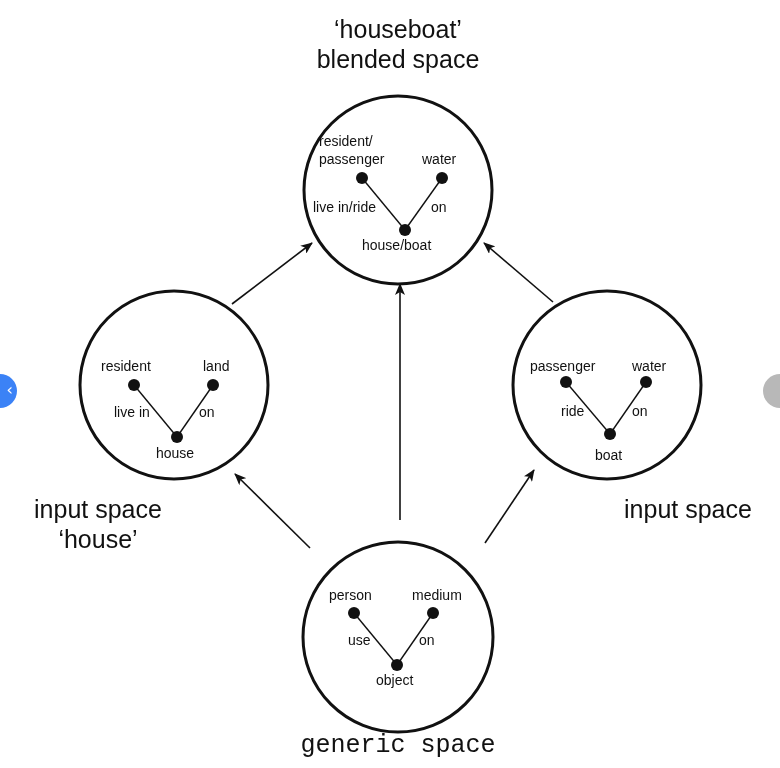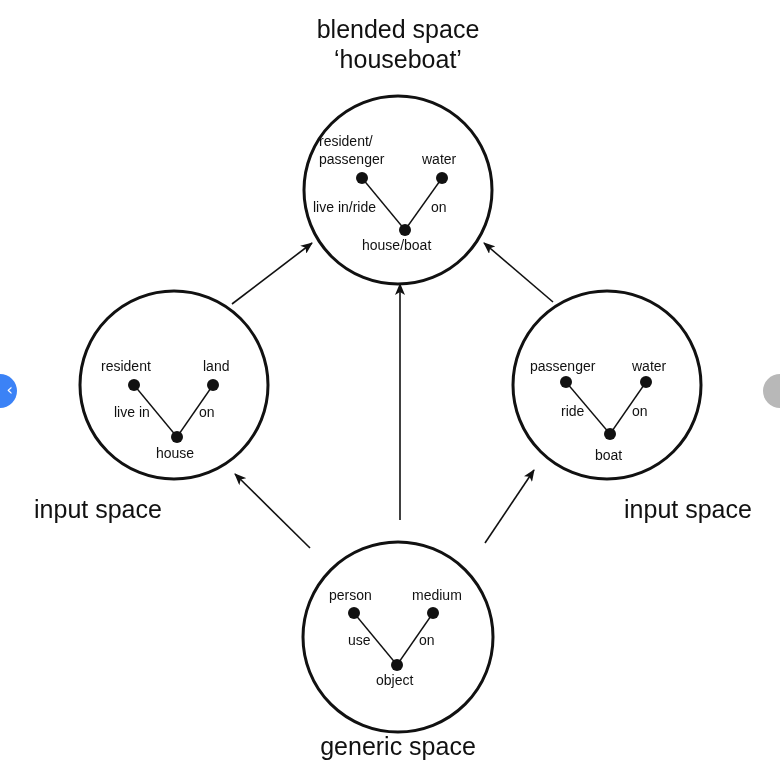--- a/index.html
+++ b/index.html
@@ -10,30 +10,31 @@
   .nav { position:absolute; top:374px; width:34px; height:34px; border-radius:50%; }
   .nav.prev { left:-17px; background:#3b82f6; }
   .nav.next { right:-17px; background:#b8b8b8; }
   .nav.prev span { position:absolute; right:4px; top:6px; color:#fff; font-size:16px; font-family:"DejaVu Sans", sans-serif; }
   svg text { font-family:"Liberation Sans", sans-serif; font-size:14px; fill:#111; }
 </style>
 </head>
 <body>
 
 <div class="title" style="left:298px; top:14px; width:200px;">
+  <div>‘houseboat’</div>
   <div>blended space</div>
-  <div>‘houseboat’</div>
 </div>
 <div class="title" style="left:18px; top:494px; width:160px;">
   <div>input space</div>
+  <div>‘house’</div>
 </div>
 <div class="title" style="left:608px; top:494px; width:160px;">
   <div>input space</div>
 </div>
-<div class="title" style="left:298px; top:731px; width:200px;">
+<div class="title" style="left:298px; top:731px; width:200px;font-family:Liberation Mono, monospace;">
   <div>generic space</div>
 </div>
 
 <svg id="diagram" width="780" height="768" viewBox="0 0 780 768">
   <defs>
     <marker id="arrowhead" markerWidth="12" markerHeight="10" refX="11" refY="5" orient="auto" markerUnits="userSpaceOnUse">
       <path d="M0,0 L12,5 L0,10 L3,5 Z" fill="#111"></path>
     </marker>
   </defs>
 

